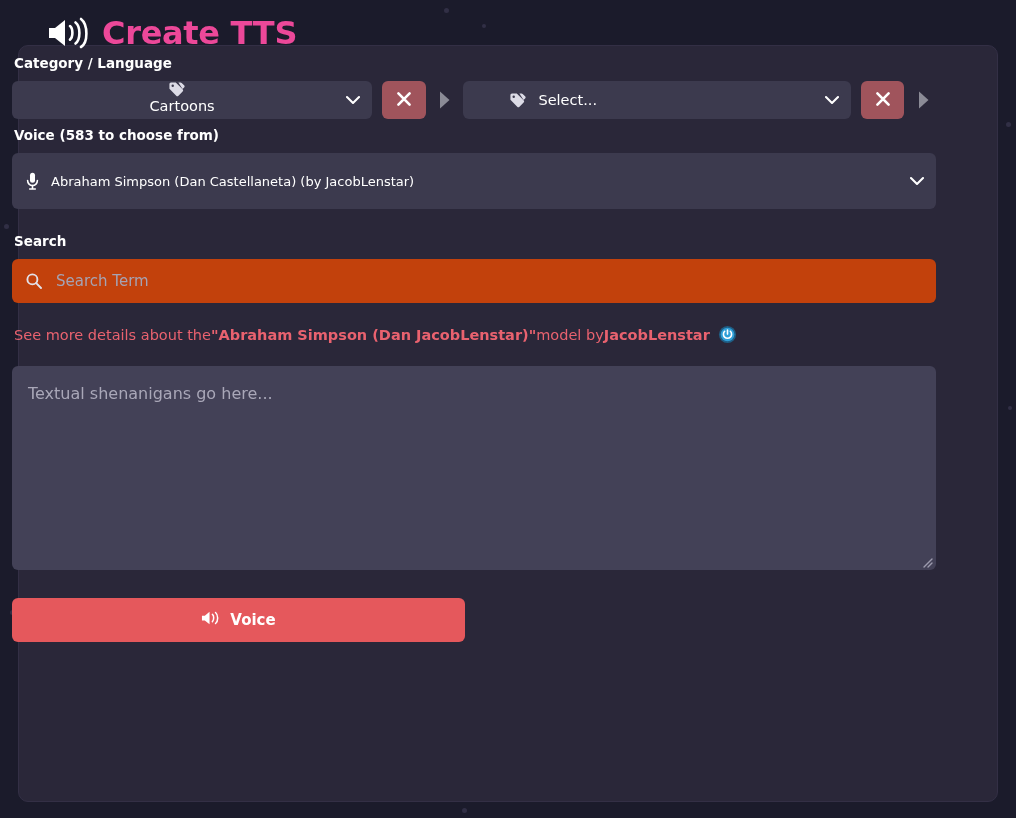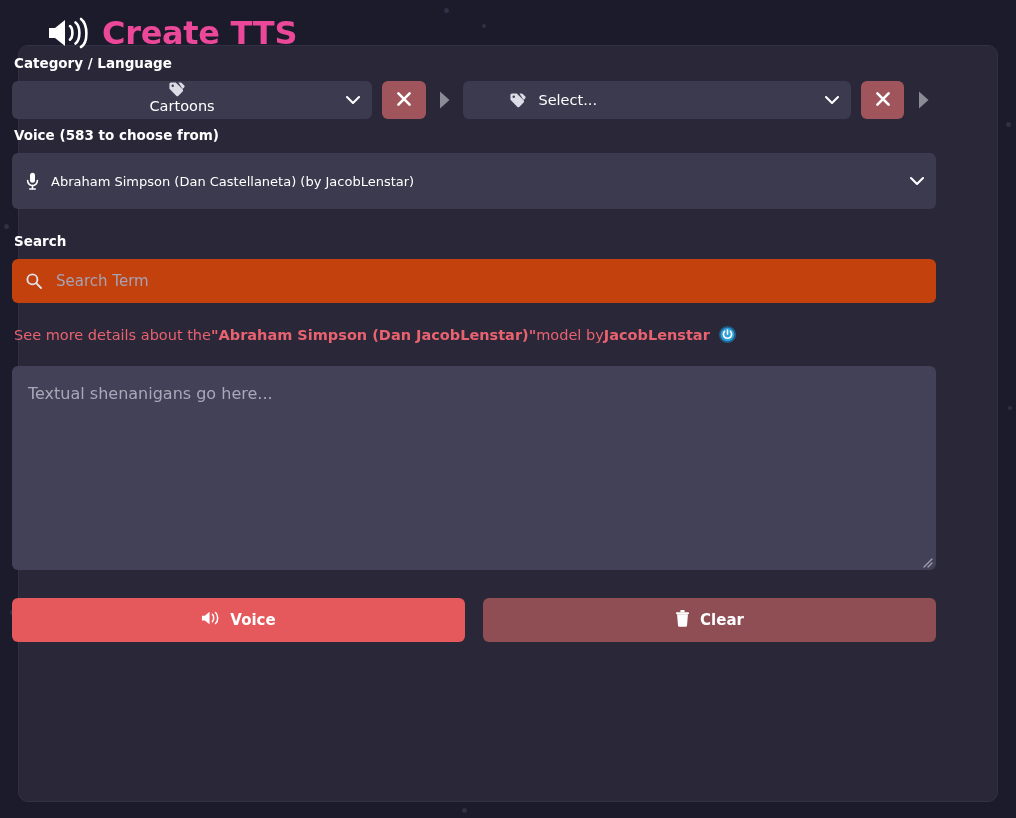--- a/index.html
+++ b/index.html
@@ -330,26 +330,16 @@
       <button class="btn btn-speak">
         <span>
           <svg width="19" height="16" viewBox="0 0 20 16">
             <path d="M1 5.5h3L9 1.5v13L4 10.5H1z" fill="#ffffff"></path>
             <path d="M12 4.2c1.8 1.3 1.8 5.9 0 7.6" stroke="#ffffff" stroke-width="1.6" fill="none" stroke-linecap="round"></path>
             <path d="M15.3 2.2c3 2.4 3 9.2 0 11.6" stroke="#ffffff" stroke-width="1.6" fill="none" stroke-linecap="round"></path>
           </svg>
         </span>
         <span>Voice</span>
       </button>
-      <button class="btn btn-clear">
-        <span>
-          <svg width="15" height="17" viewBox="0 0 16 18">
-            <path d="M2.2 4.4h11.6l-1 12.2a1.2 1.2 0 0 1-1.2 1.1H4.4a1.2 1.2 0 0 1-1.2-1.1z" fill="#ffffff"></path>
-            <rect x="1" y="2.2" width="14" height="2.2" rx="1" fill="#ffffff"></rect>
-            <rect x="5.6" y="0" width="4.8" height="2.2" rx="1" fill="#ffffff"></rect>
-          </svg>
-        </span>
-        <span>Clear</span>
-      </button>
     </div>
 
   </div>
 </div>
 
 </body></html>

